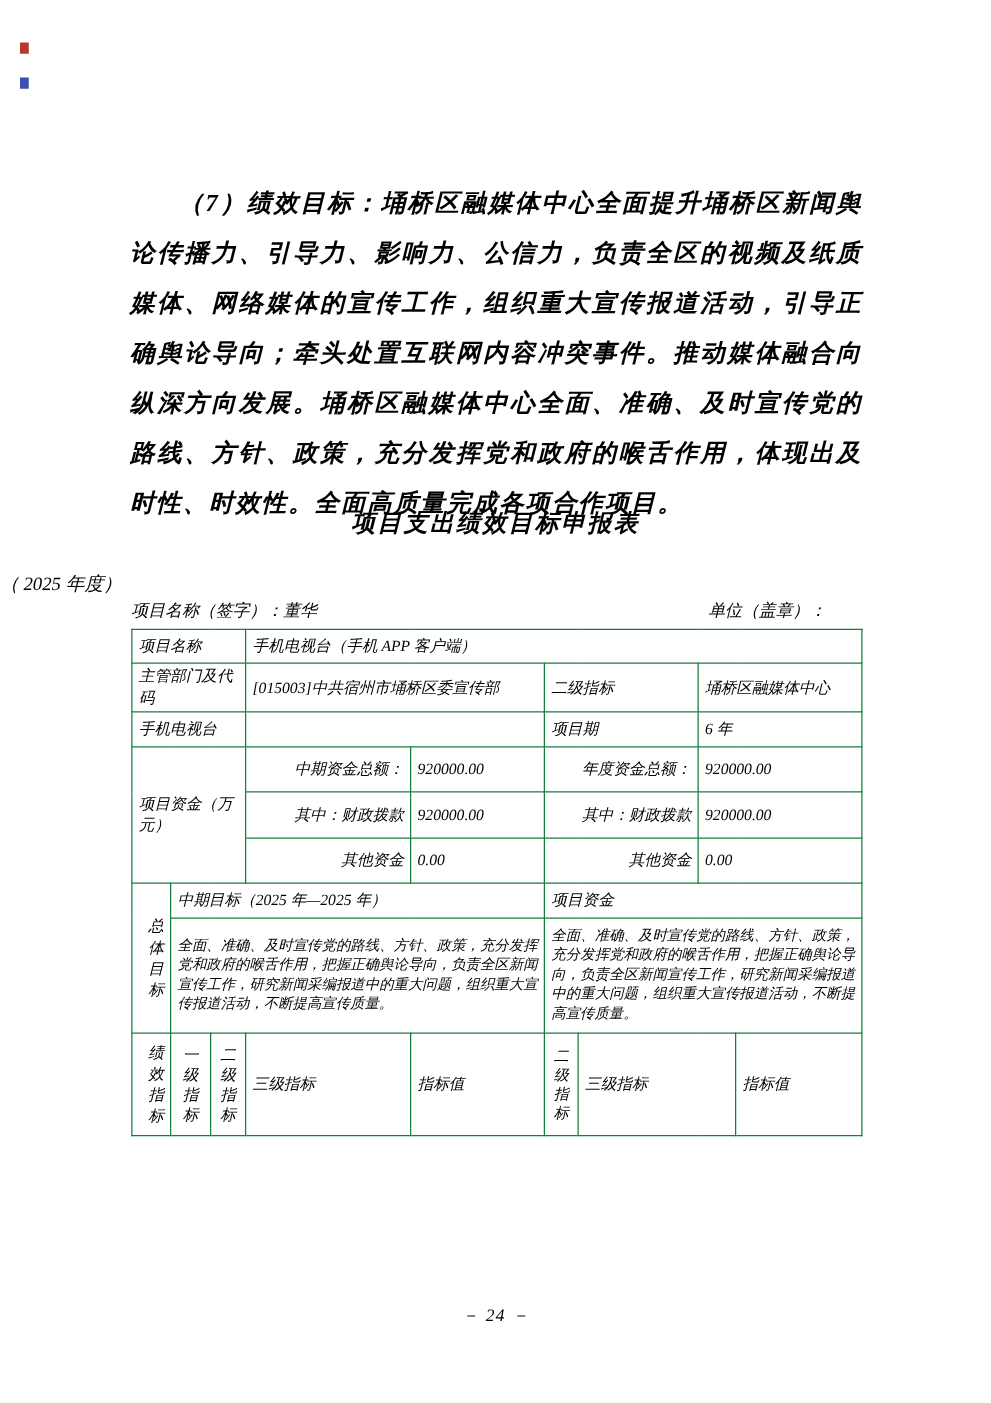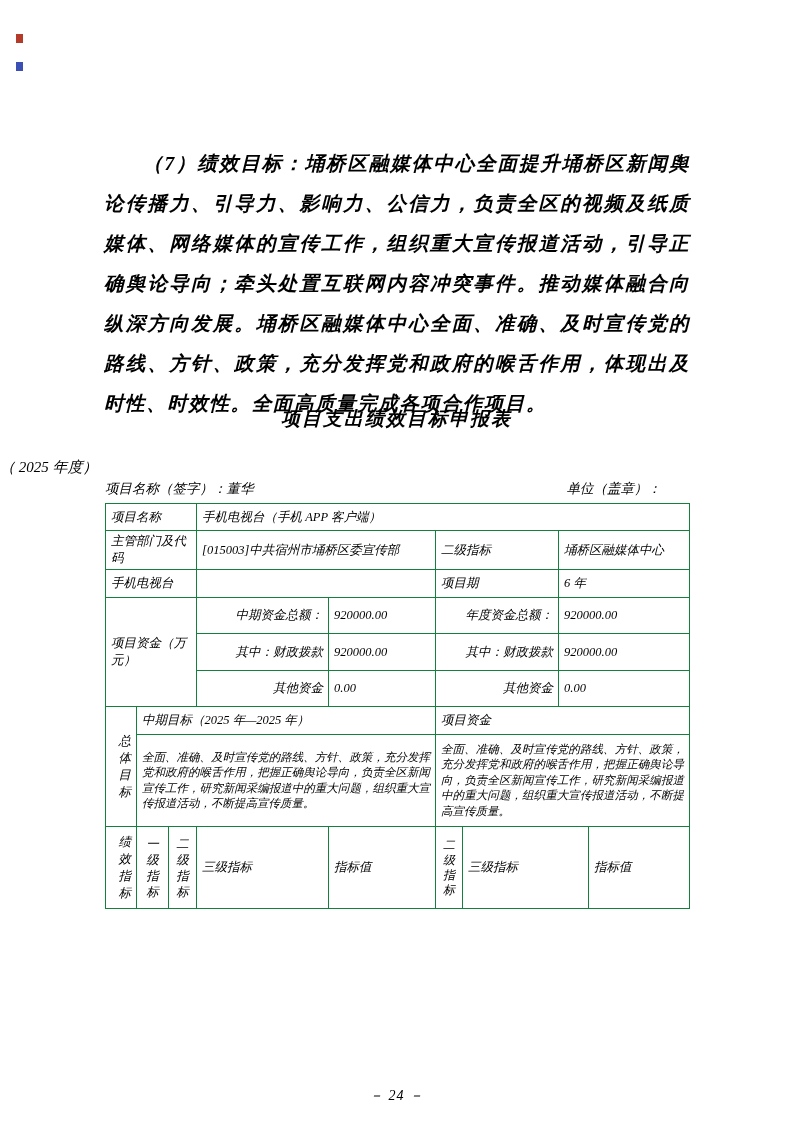--- a/index.html
+++ b/index.html
@@ -67,21 +67,21 @@
   tr.r3 { height:28px; }
   tr.r4 { height:36px; }
   tr.r5 { height:37px; }
   tr.r6 { height:36px; }
   tr.r7 { height:28px; }
   tr.r8 { height:92px; }
   tr.r9 { height:82px;margin-left:24px; }
 
   .page-number {
     position:absolute; top:1044px; left:0; width:100%;
-    text-align:center; font-size:14px; letter-spacing:1px;margin-top:43px;
+    text-align:center; font-size:14px; letter-spacing:1px;
   }
 </style>
 </head>
 <body>
 
 <div class="page">
 
   <div class="margin-mark mark-red"></div>
   <div class="margin-mark mark-blue"></div>
 

